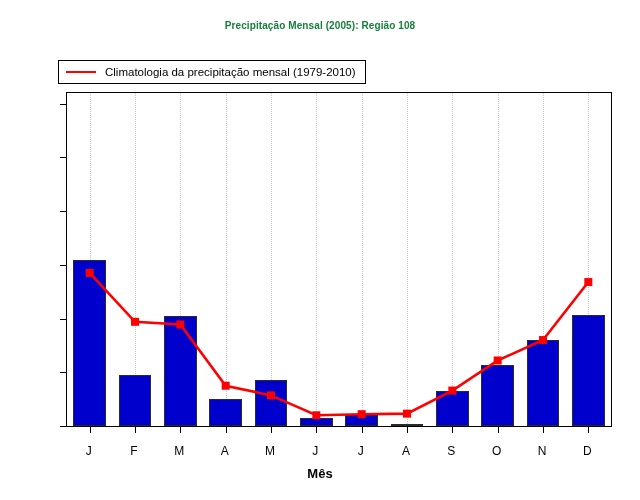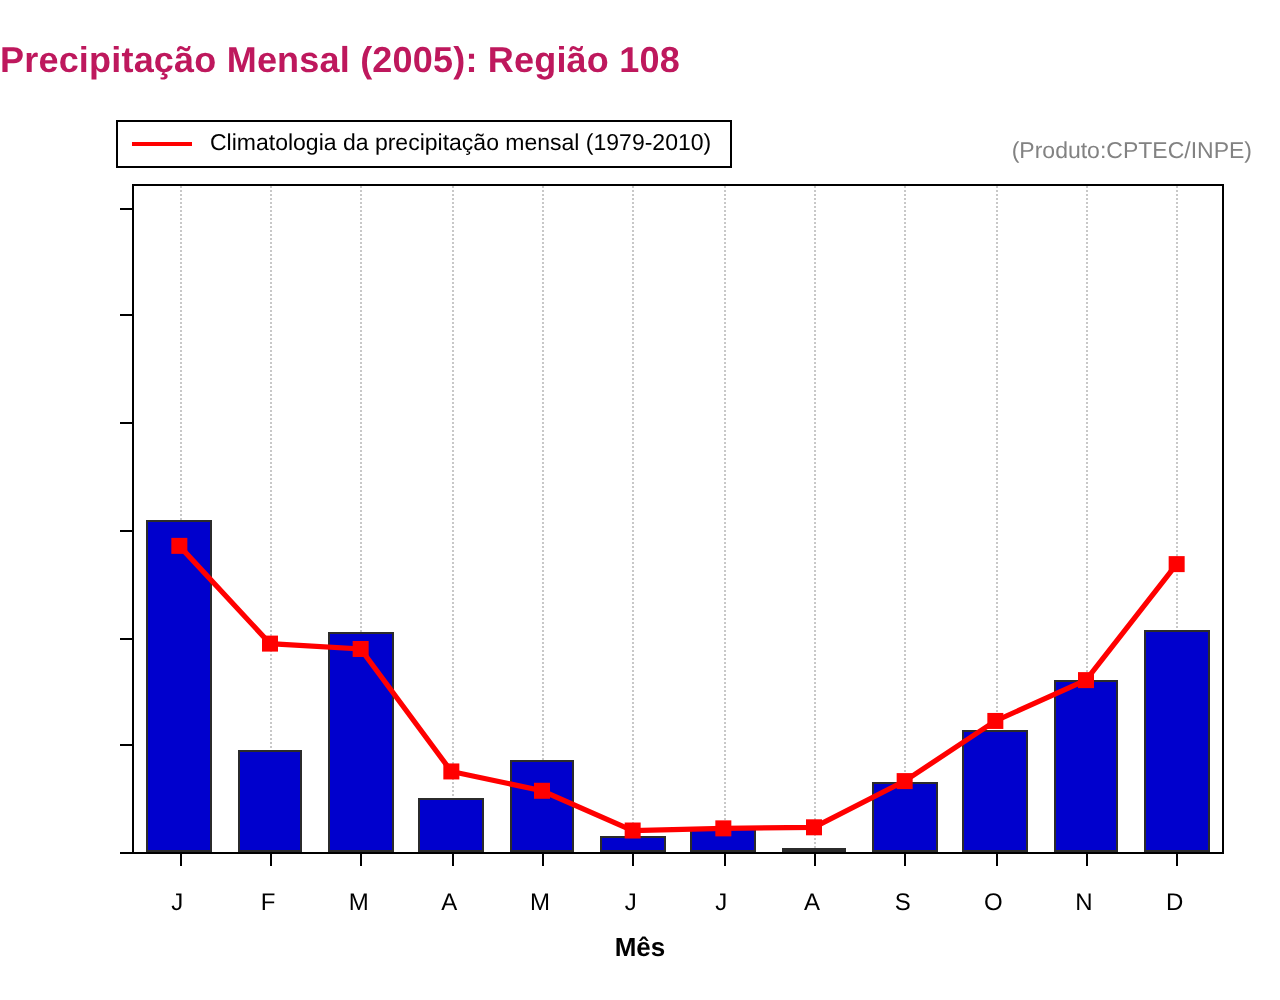--- a/index.html
+++ b/index.html
@@ -18,24 +18,24 @@
     width: 640px;
     height: 500px;
     background: #ffffff;
   }
   
   #chart-title {
     position: absolute;
     left: 0;
     top: 20px;
     width: 640px;
-    text-align: left;
-    font-size: 18px;
+    text-align: center;
+    font-size: 10px;
     font-weight: bold;
-    color: #be185d;
+    color: #15803d;
     letter-spacing: 0.1px;
   }
   
   #plot-area {
     position: absolute;
     left: 66px;
     top: 92px;
     width: 544px;
     height: 333px;
     border: 1px solid #000000;
@@ -145,21 +145,20 @@
     z-index: 5;
   }
 </style>
 </head>
 <body>
 
 <div id="figure">
 
   <div id="chart-title">Precipitação Mensal (2005): Região 108</div>
 
-  <div id="source-note">(Produto:CPTEC/INPE)</div>
 
   <div id="legend">
     <span id="legend-swatch"></span>
     <span id="legend-label">Climatologia da precipitação mensal (1979-2010)</span>
   </div>
 
   <div id="plot-area">
     <div id="plot-inner">
         <div class="gridline-v" style="left: 22.6667px;"></div>
         <div class="gridline-v" style="left: 68px;"></div>

